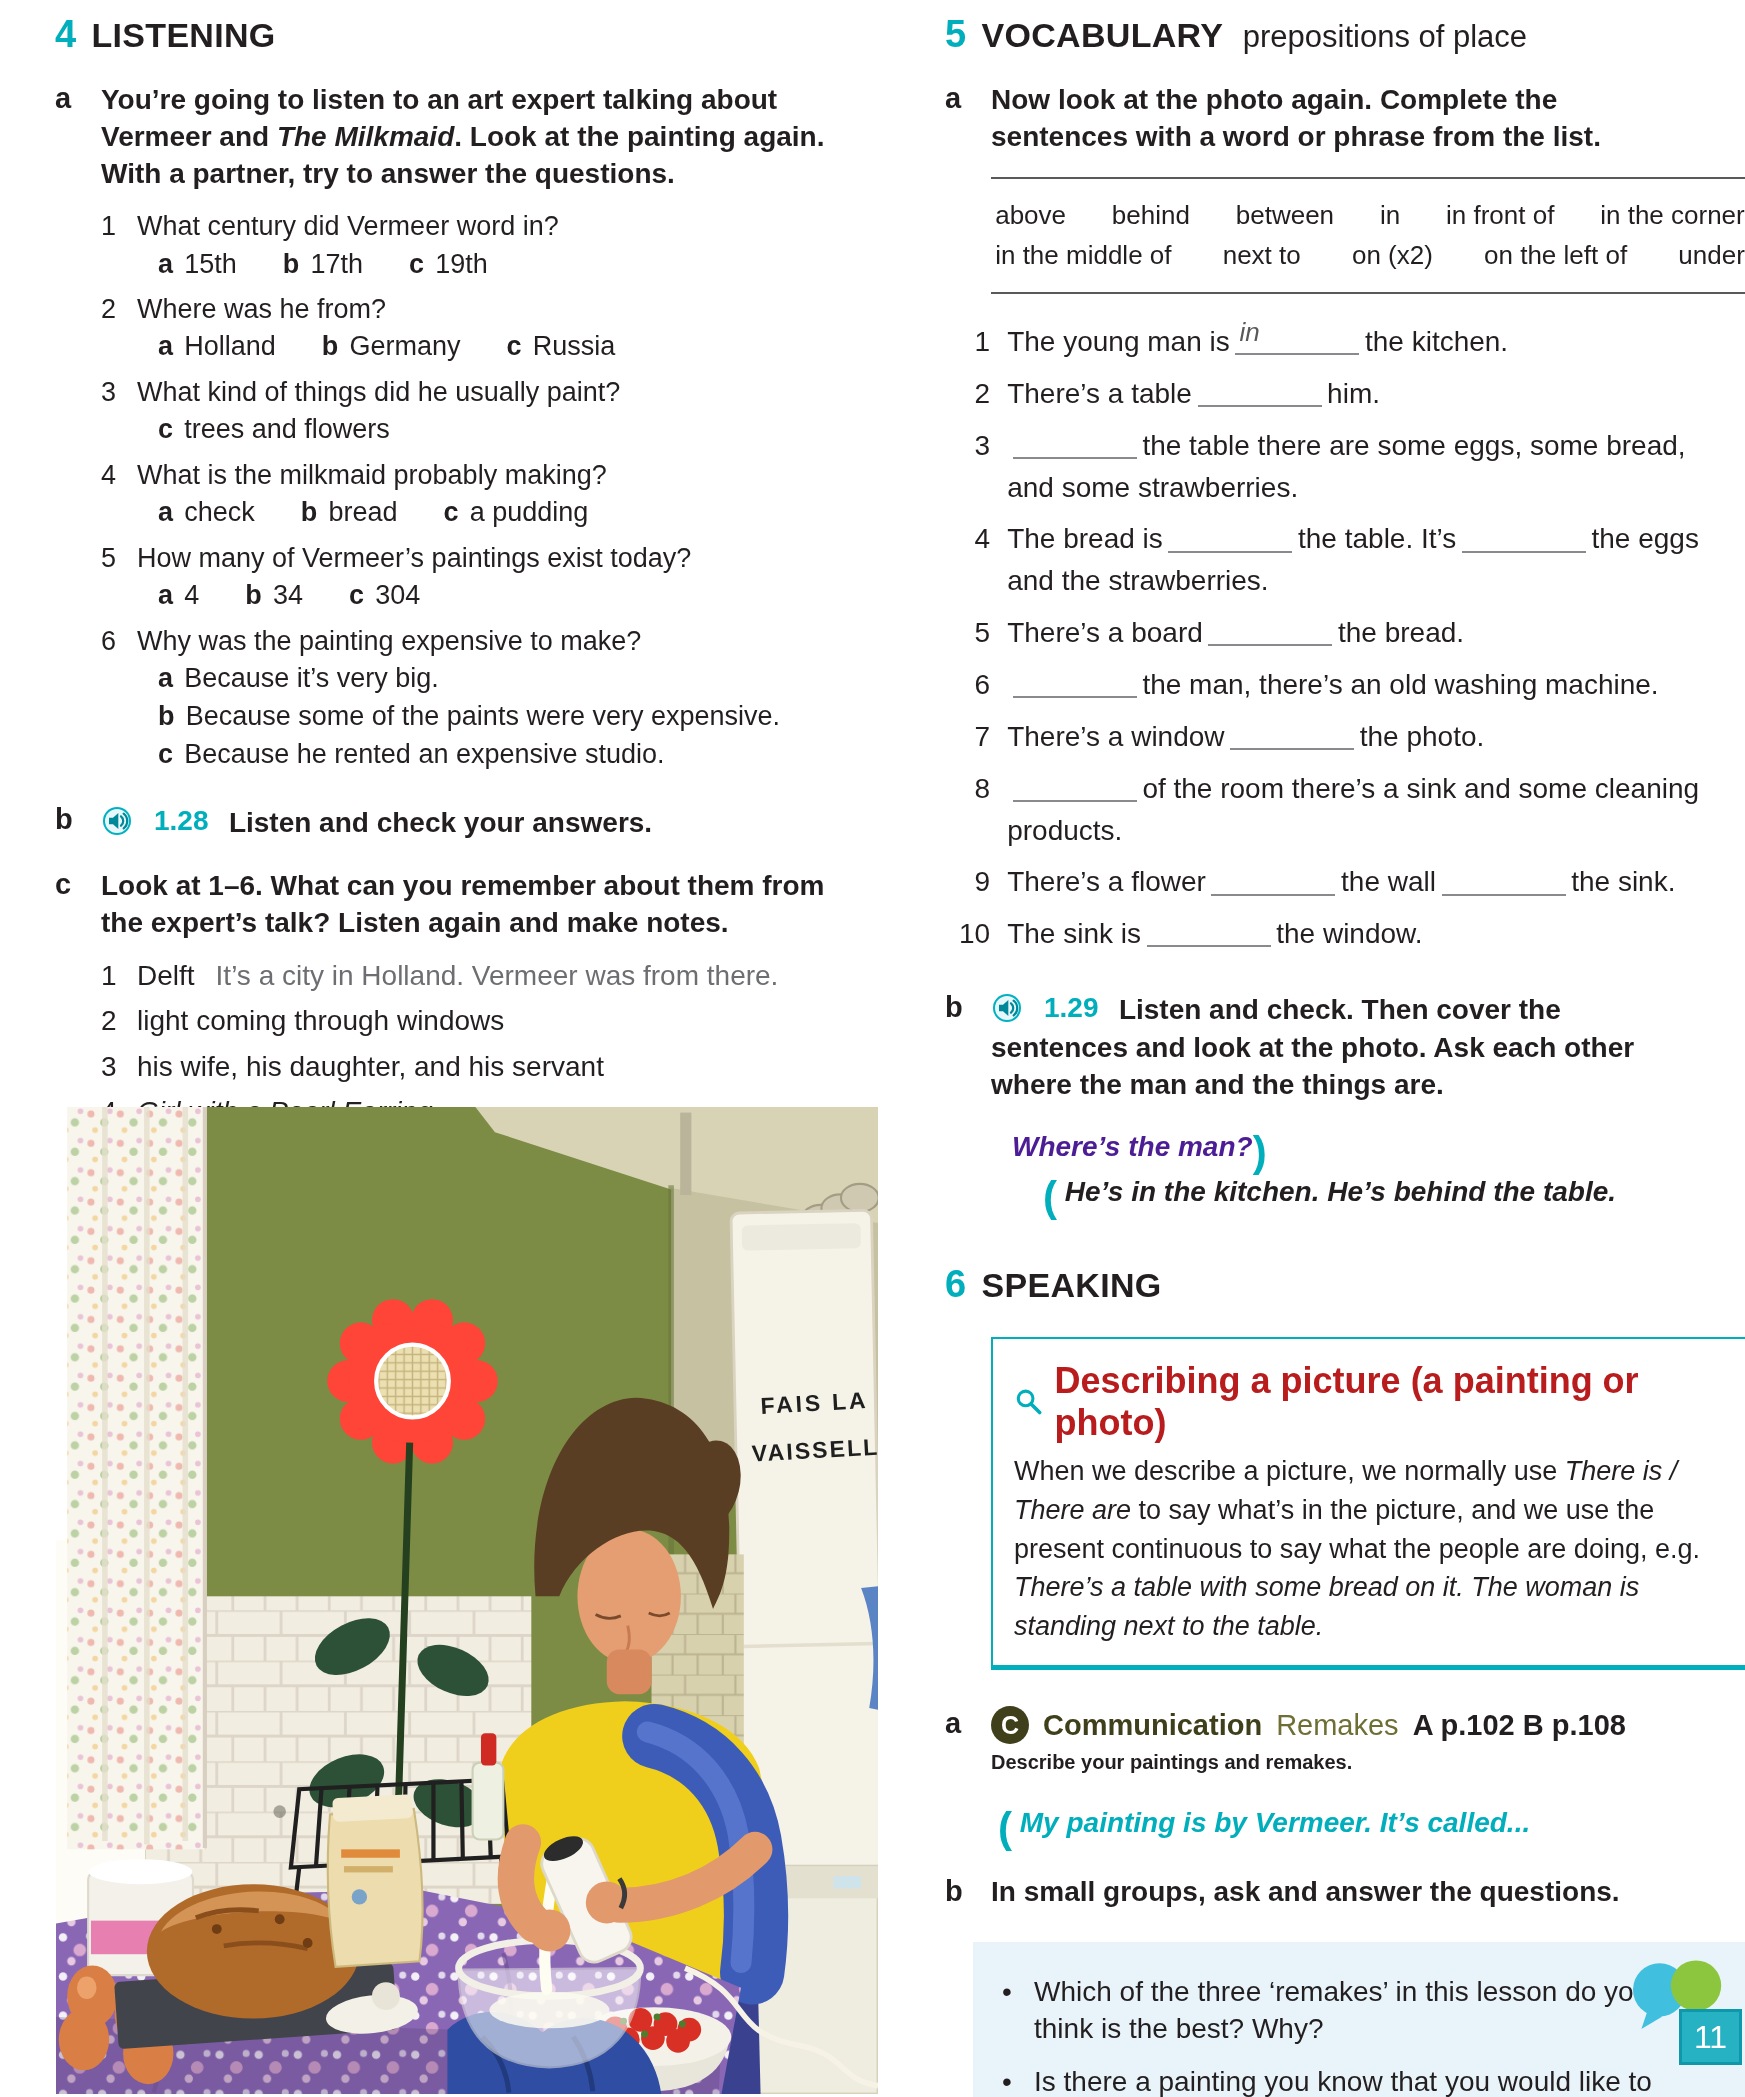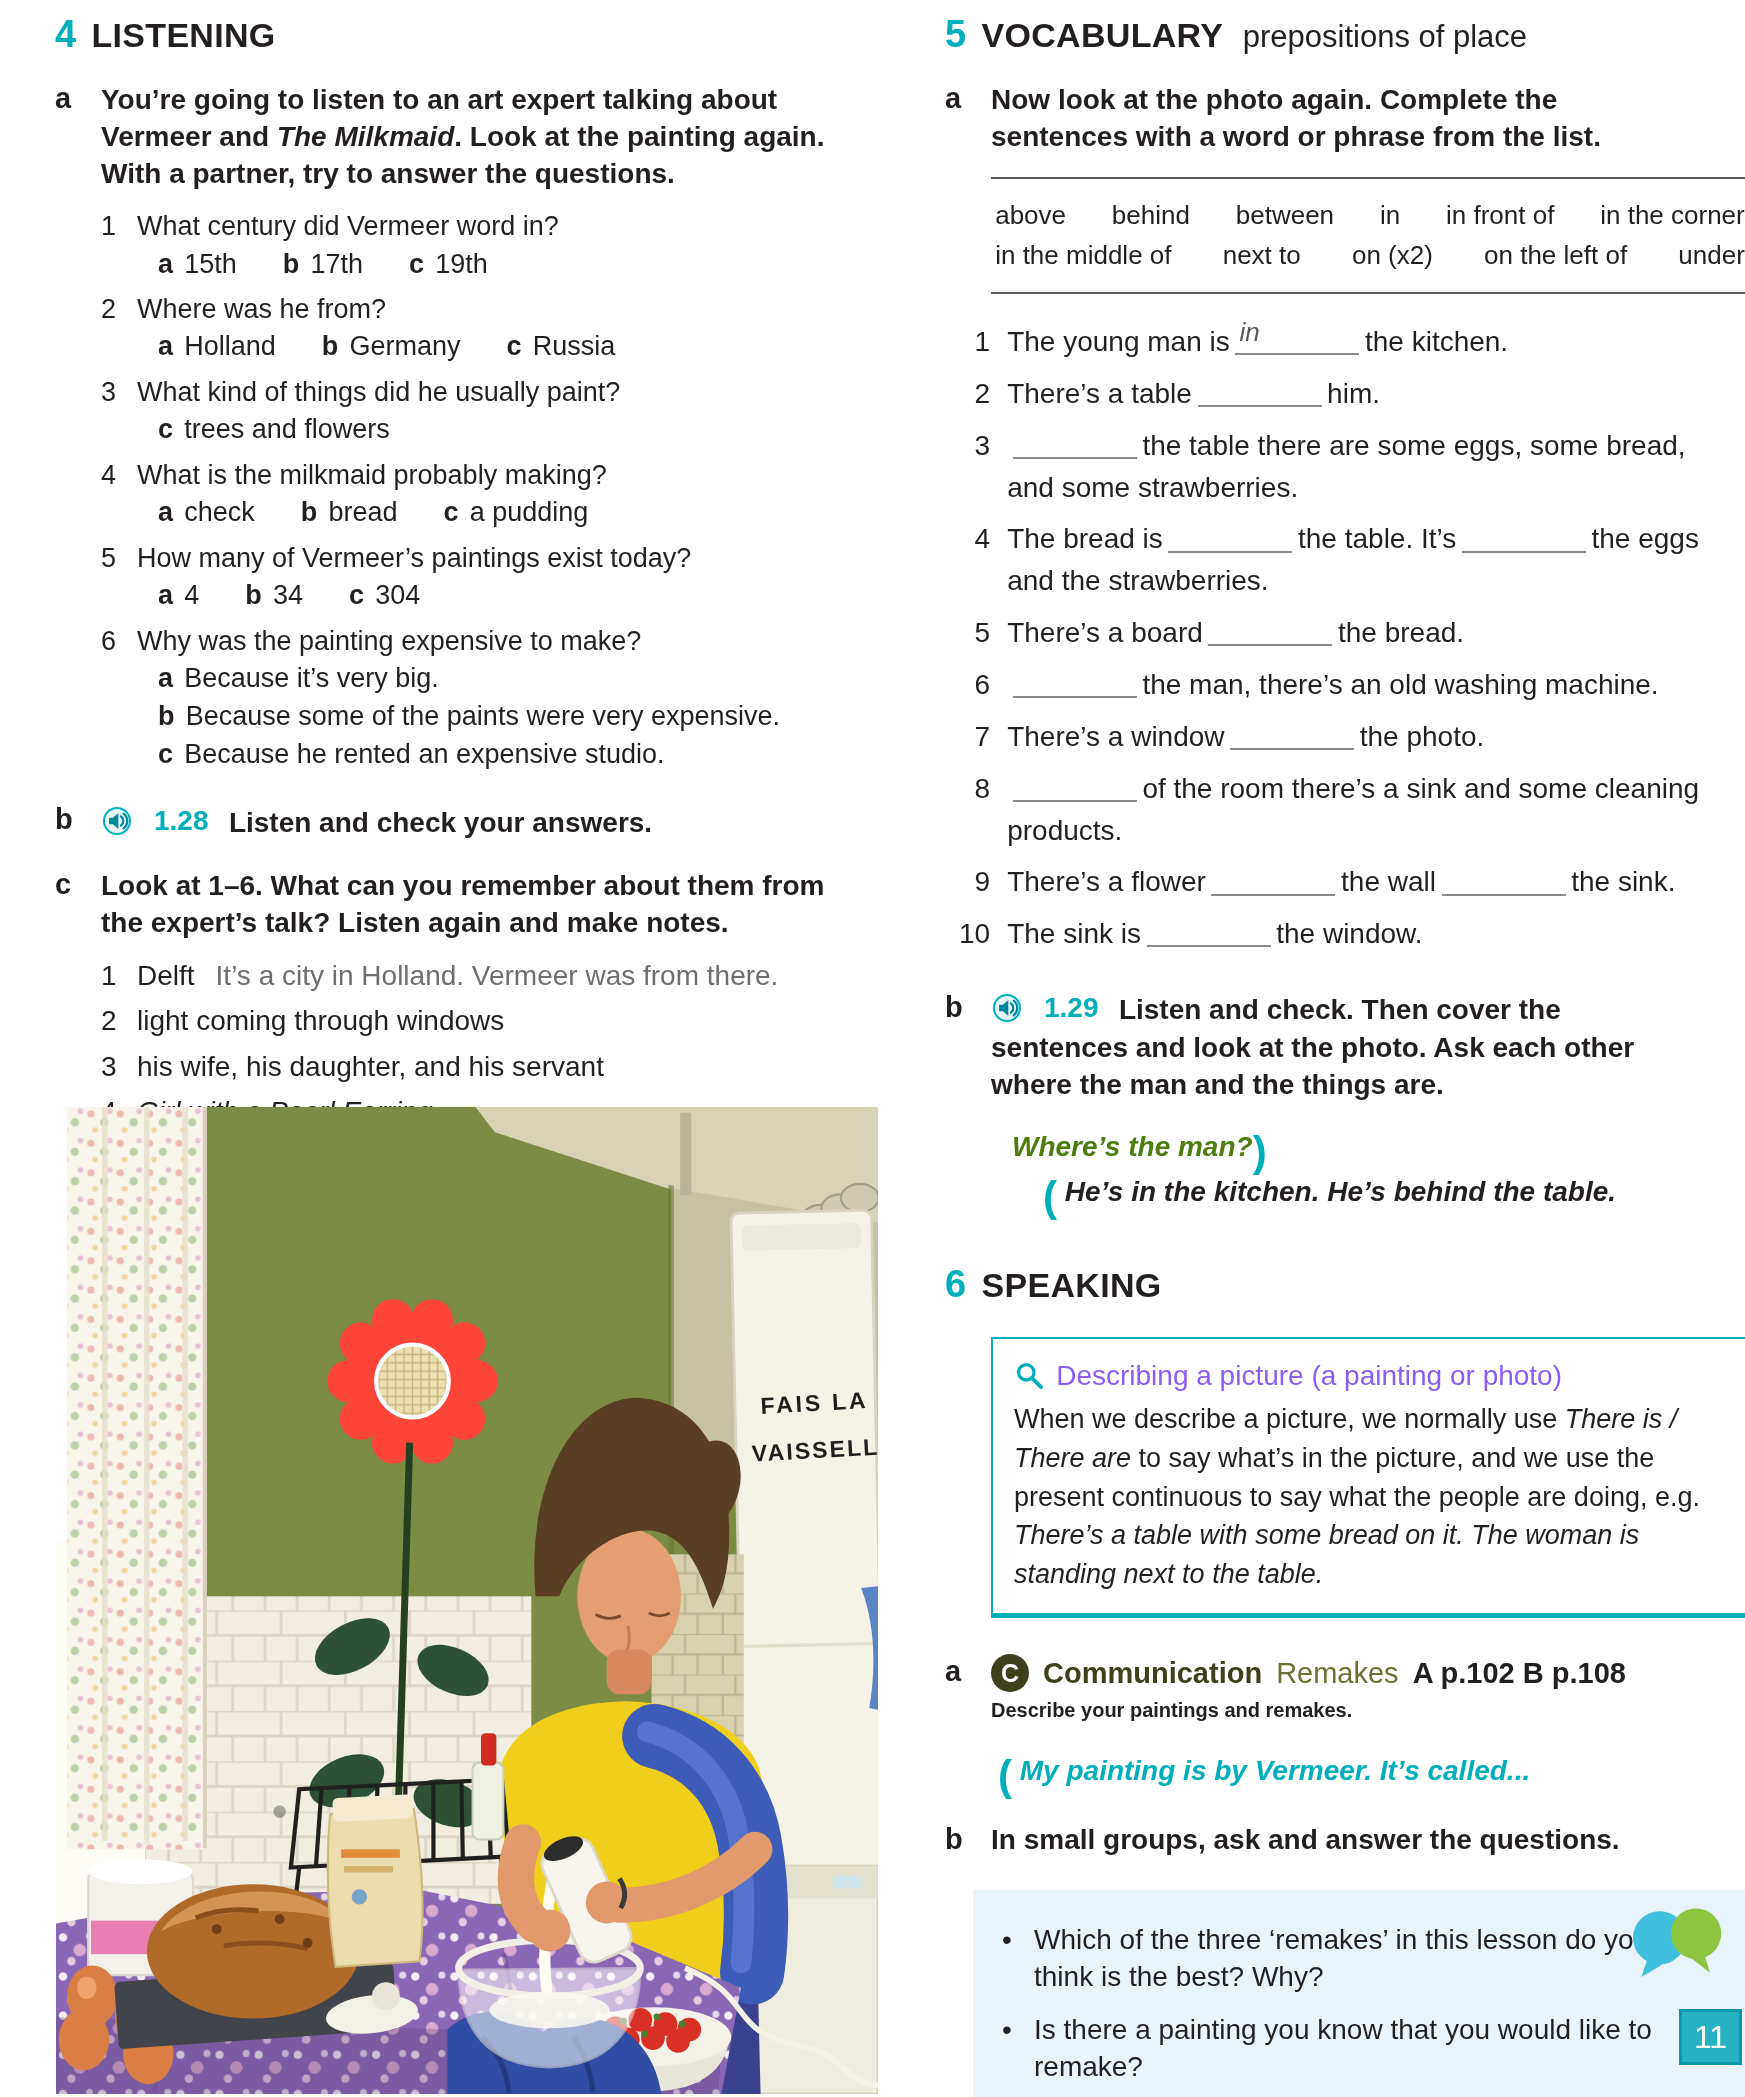--- a/index.html
+++ b/index.html
@@ -46,26 +46,26 @@
 
   .s-list{margin-left:4.2px;}
   .s-item{display:flex;font-size:28px;line-height:1.5;margin-bottom:9.8px;}
   .s-num{width:41px;text-align:right;margin-right:17px;flex:none;}
   .s-body{flex:1;max-width:706px;}
   .blank{display:inline-block;width:124px;height:28px;border-bottom:2.1px solid #898a8d;vertical-align:-4.2px;position:relative;margin:0 5.6px;}
   .blank .fill{position:absolute;left:4.2px;bottom:1.4px;font-style:italic;color:#58595b;font-size:26px;}
 
   .bubble-row{margin:28px 0 0 67px;font-size:28px;font-weight:700;font-style:italic;}
   .bubble-row.answer{margin-left:98px;margin-top:12.6px;color:#231f20;}
-  .bubble-q{color:#4d7c0f;margin-top:24px;}
+  .bubble-q{color:#4c1d95;margin-top:24px;}
   .paren{font-style:normal;font-weight:700;color:#00aebc;font-size:42px;line-height:0;vertical-align:-9.8px;}
 
   .speak-box{margin:31px 0 0 46px;border:2.8px solid #00aebc;border-bottom-width:5.6px;padding:21px 24px 19.6px 21px;}
   .sb-title-row{display:flex;align-items:center;gap:11.2px;margin-bottom:8.4px;}
-  .sb-title{color:#8b5cf6;font-weight:400;font-size:28px;}
+  .sb-title{color:#b91c1c;font-weight:700;font-size:36px;}
   .sb-body{font-size:27px;line-height:1.43;}
   .sb-body em{font-style:italic;}
 
   .comm-line{display:flex;align-items:center;gap:14px;font-size:29px;flex-wrap:wrap;}
   .comm-icon{width:38px;height:38px;border-radius:50%;background:#3f3f1c;color:#fff;display:flex;align-items:center;justify-content:center;font-weight:700;font-size:25px;flex:none;}
   .comm-word{color:#3f3f1c;font-weight:700;}
   .comm-remakes{color:#6e6e35;}
   .comm-pages{font-weight:700;text-align:center;}
   .comm-line2{font-weight:700;font-size:20px;margin-top:4px;}
 

